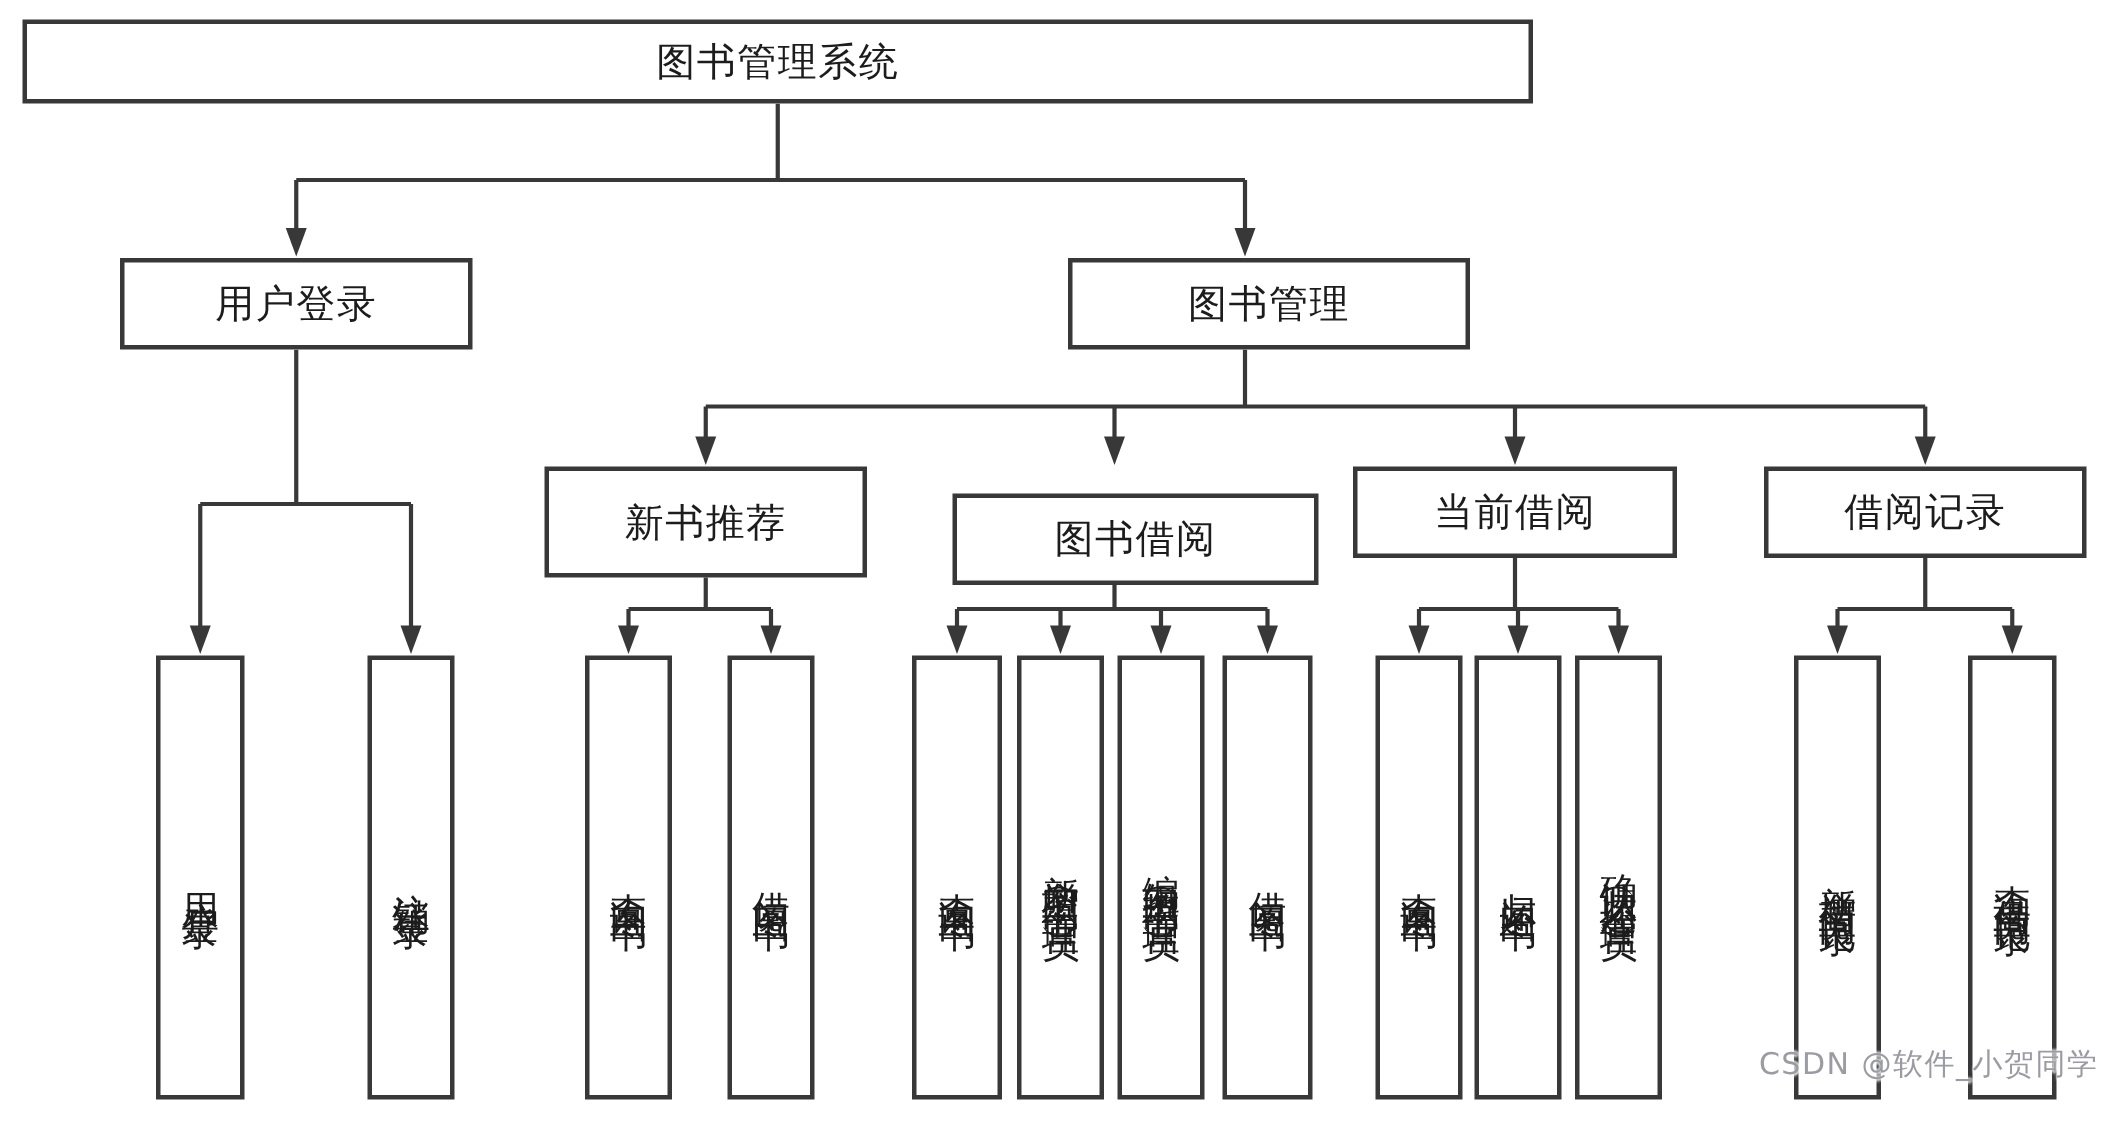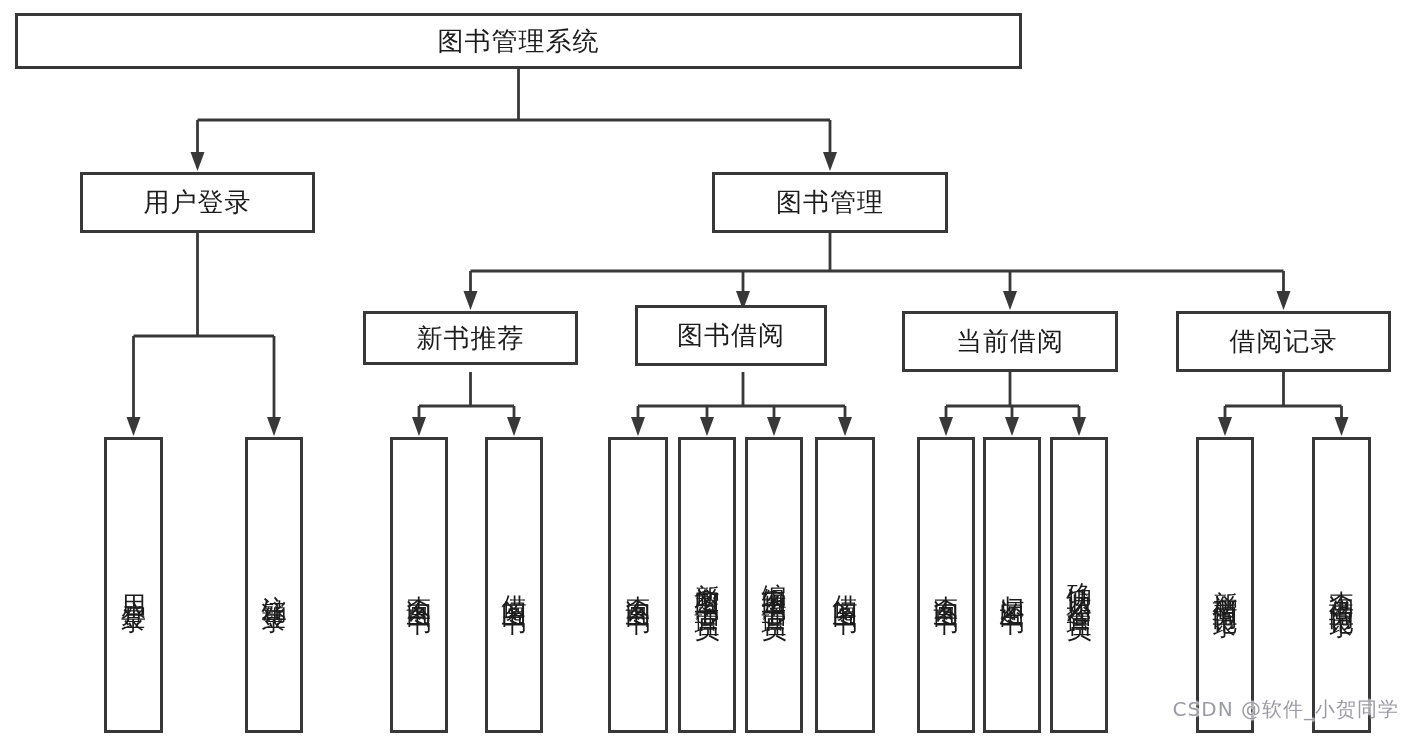--- a/index.html
+++ b/index.html
@@ -101,28 +101,28 @@
     </g>
   </svg>
 
   <div class="node" style="left:15px;top:13px;width:1007px;height:56px;">
     <span>图书管理系统</span>
   </div>
 
   <div class="node" style="left:80px;top:172px;width:235px;height:61px;">
     <span>用户登录</span>
   </div>
-  <div class="node" style="left:712px;top:172px;width:236px;height:61px;">
+  <div class="node" style="left:712px;top:172px;width:268px;height:61px;">
     <span>图书管理</span>
   </div>
 
-  <div class="node" style="left:363px;top:311px;width:215px;height:54px;">
+  <div class="node" style="left:363px;top:311px;width:215px;height:74px;">
     <span>新书推荐</span>
   </div>
-  <div class="node" style="left:635px;top:305px;width:192px;height:61px;">
+  <div class="node" style="left:635px;top:329px;width:244px;height:61px;">
     <span>图书借阅</span>
   </div>
   <div class="node" style="left:1176px;top:311px;width:215px;height:61px;">
     <span>借阅记录</span>
   </div>
   <div class="node" style="left:902px;top:311px;width:216px;height:61px;">
     <span>当前借阅</span>
   </div>
 
   <div class="node leaf" style="left:104px;top:437px;width:59px;height:296px;">

